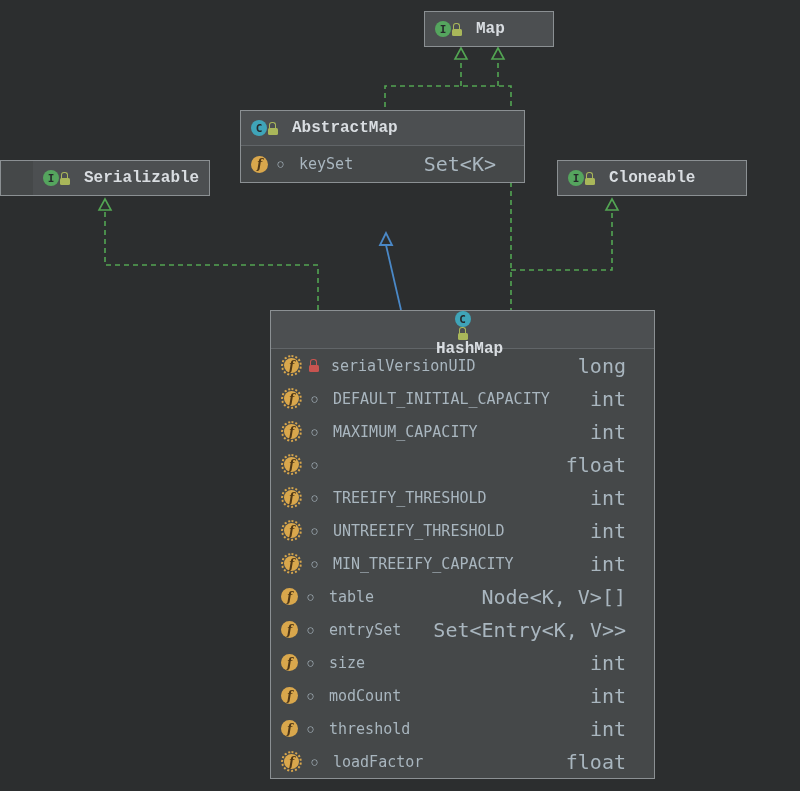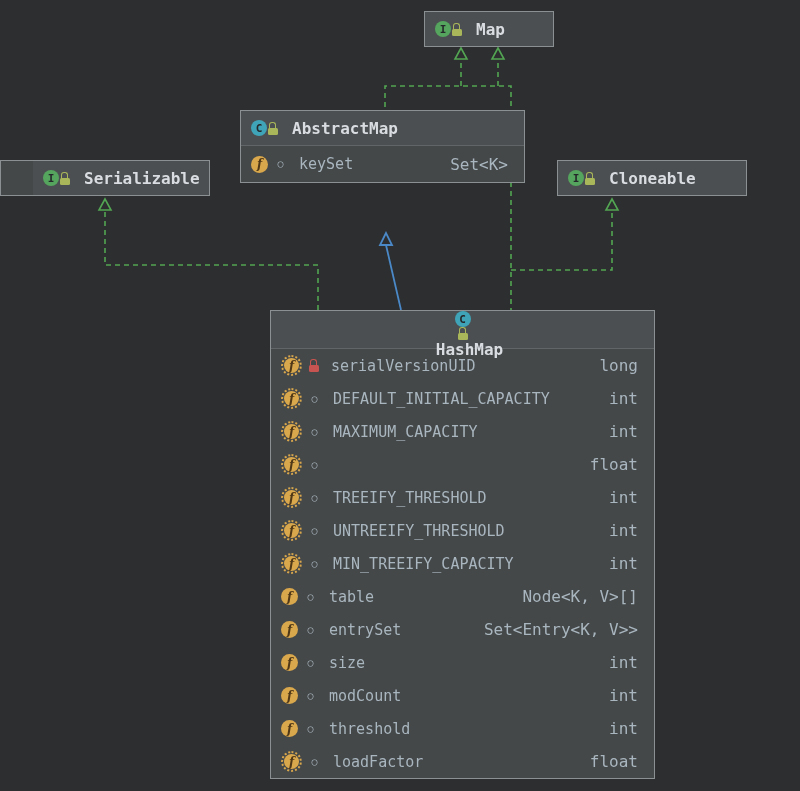--- a/index.html
+++ b/index.html
@@ -13,42 +13,42 @@
           font-family:"DejaVu Sans Mono",monospace;}
   .wires{position:absolute;left:0;top:0;}
   .green{stroke:var(--green_line);stroke-dasharray:5 4;fill:none;stroke-width:1.6;}
   .green-head{fill:var(--bg);stroke:var(--green_line);stroke-width:1.6;}
   .blue{stroke:var(--blue_line);fill:none;stroke-width:1.8;}
   .blue-head{fill:var(--bg);stroke:var(--blue_line);stroke-width:1.8;}
 
   .node{position:absolute;background:var(--box_bg);border:1px solid var(--box_border);
         box-sizing:border-box;}
   .node-header{display:flex;align-items:center;height:34px;background:var(--box_header_bg);
-        padding:0 10px;border-bottom:1px solid #616568;}
+        padding:0 10px;border-bottom:1px solid #616568;font-family:Liberation Mono, monospace;}
   .leaf .node-header{border-bottom:none;height:34px;}
   .node-hashmap .node-header{height:37px;flex-direction:column;}
   .node-title{color:var(--title);font-weight:bold;font-size:16px;margin-left:14px;white-space:nowrap;}
 
   .kicon{flex:none;width:16px;height:16px;border-radius:50%;display:inline-flex;
          align-items:center;justify-content:center;}
   .kicon::after{font:bold 11px "DejaVu Sans Mono",monospace;color:#25282a;}
   .kicon-interface{background:var(--icon_interface);} .kicon-interface::after{content:"I";}
   .kicon-class{background:var(--icon_class);} .kicon-class::after{content:"C";}
 
   .lock{position:relative;flex:none;width:11px;height:13px;}
   .lock::before{content:"";position:absolute;top:0;left:2px;width:7px;height:7px;box-sizing:border-box;
        border:1.5px solid var(--lock_green);border-bottom:none;border-radius:3px 3px 0 0;}
   .lock::after{content:"";position:absolute;bottom:0;left:0.5px;width:10px;height:7px;
        background:var(--lock_green);border-radius:1.5px;}
 
   .rows{display:block;}
-  .row{display:flex;align-items:center;height:33px;padding:0 16px 0 10px;gap:6px;}
+  .row{display:flex;align-items:center;height:33px;padding:0 28px 0 10px;gap:6px;}
   .node-abstractmap .row{height:36px;}
   .fname{color:var(--text);font-size:15px;margin-left:6px;white-space:nowrap;}
-  .ftype{color:var(--text);font-size:16px;margin-left:auto;white-space:nowrap;}
+  .ftype{color:var(--text);font-size:20px;margin-left:auto;white-space:nowrap;}
 
   .ficon{flex:none;width:17px;height:17px;border-radius:50%;background:var(--icon_field);
          box-sizing:border-box;display:flex;align-items:center;justify-content:center;}
   .ficon::after{content:"f";font:italic bold 12px "DejaVu Serif",serif;color:#4f3818;}
   .ficon.final{width:21px;height:21px;border:2.5px dotted var(--icon_field);padding:1px;
          background-clip:content-box;}
 
   .vis{flex:none;width:13px;display:flex;justify-content:center;align-items:center;}
   .vis-package::before{content:"○";color:var(--text);font-size:10px;line-height:1;}
   .vis-private{position:relative;height:13px;width:11px;}

